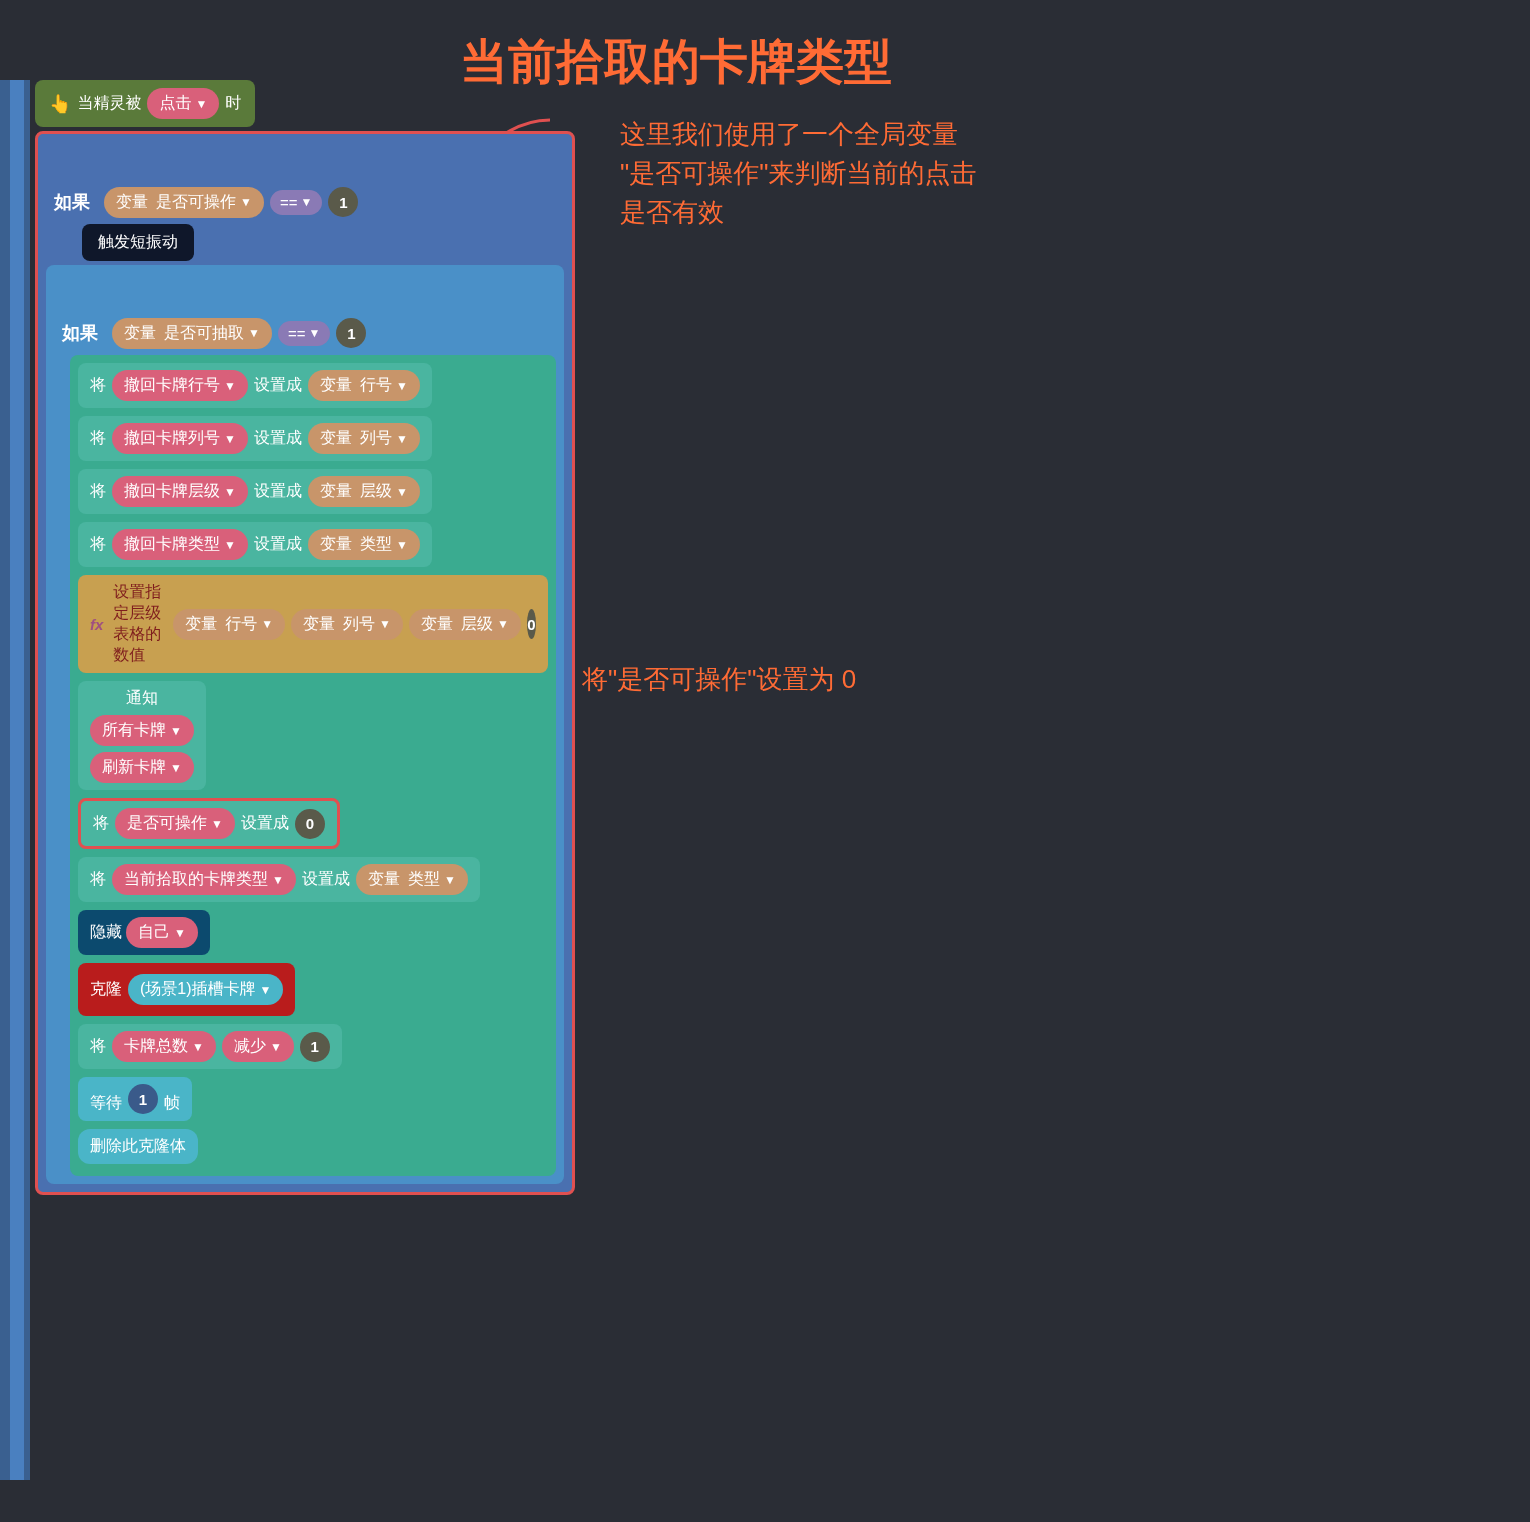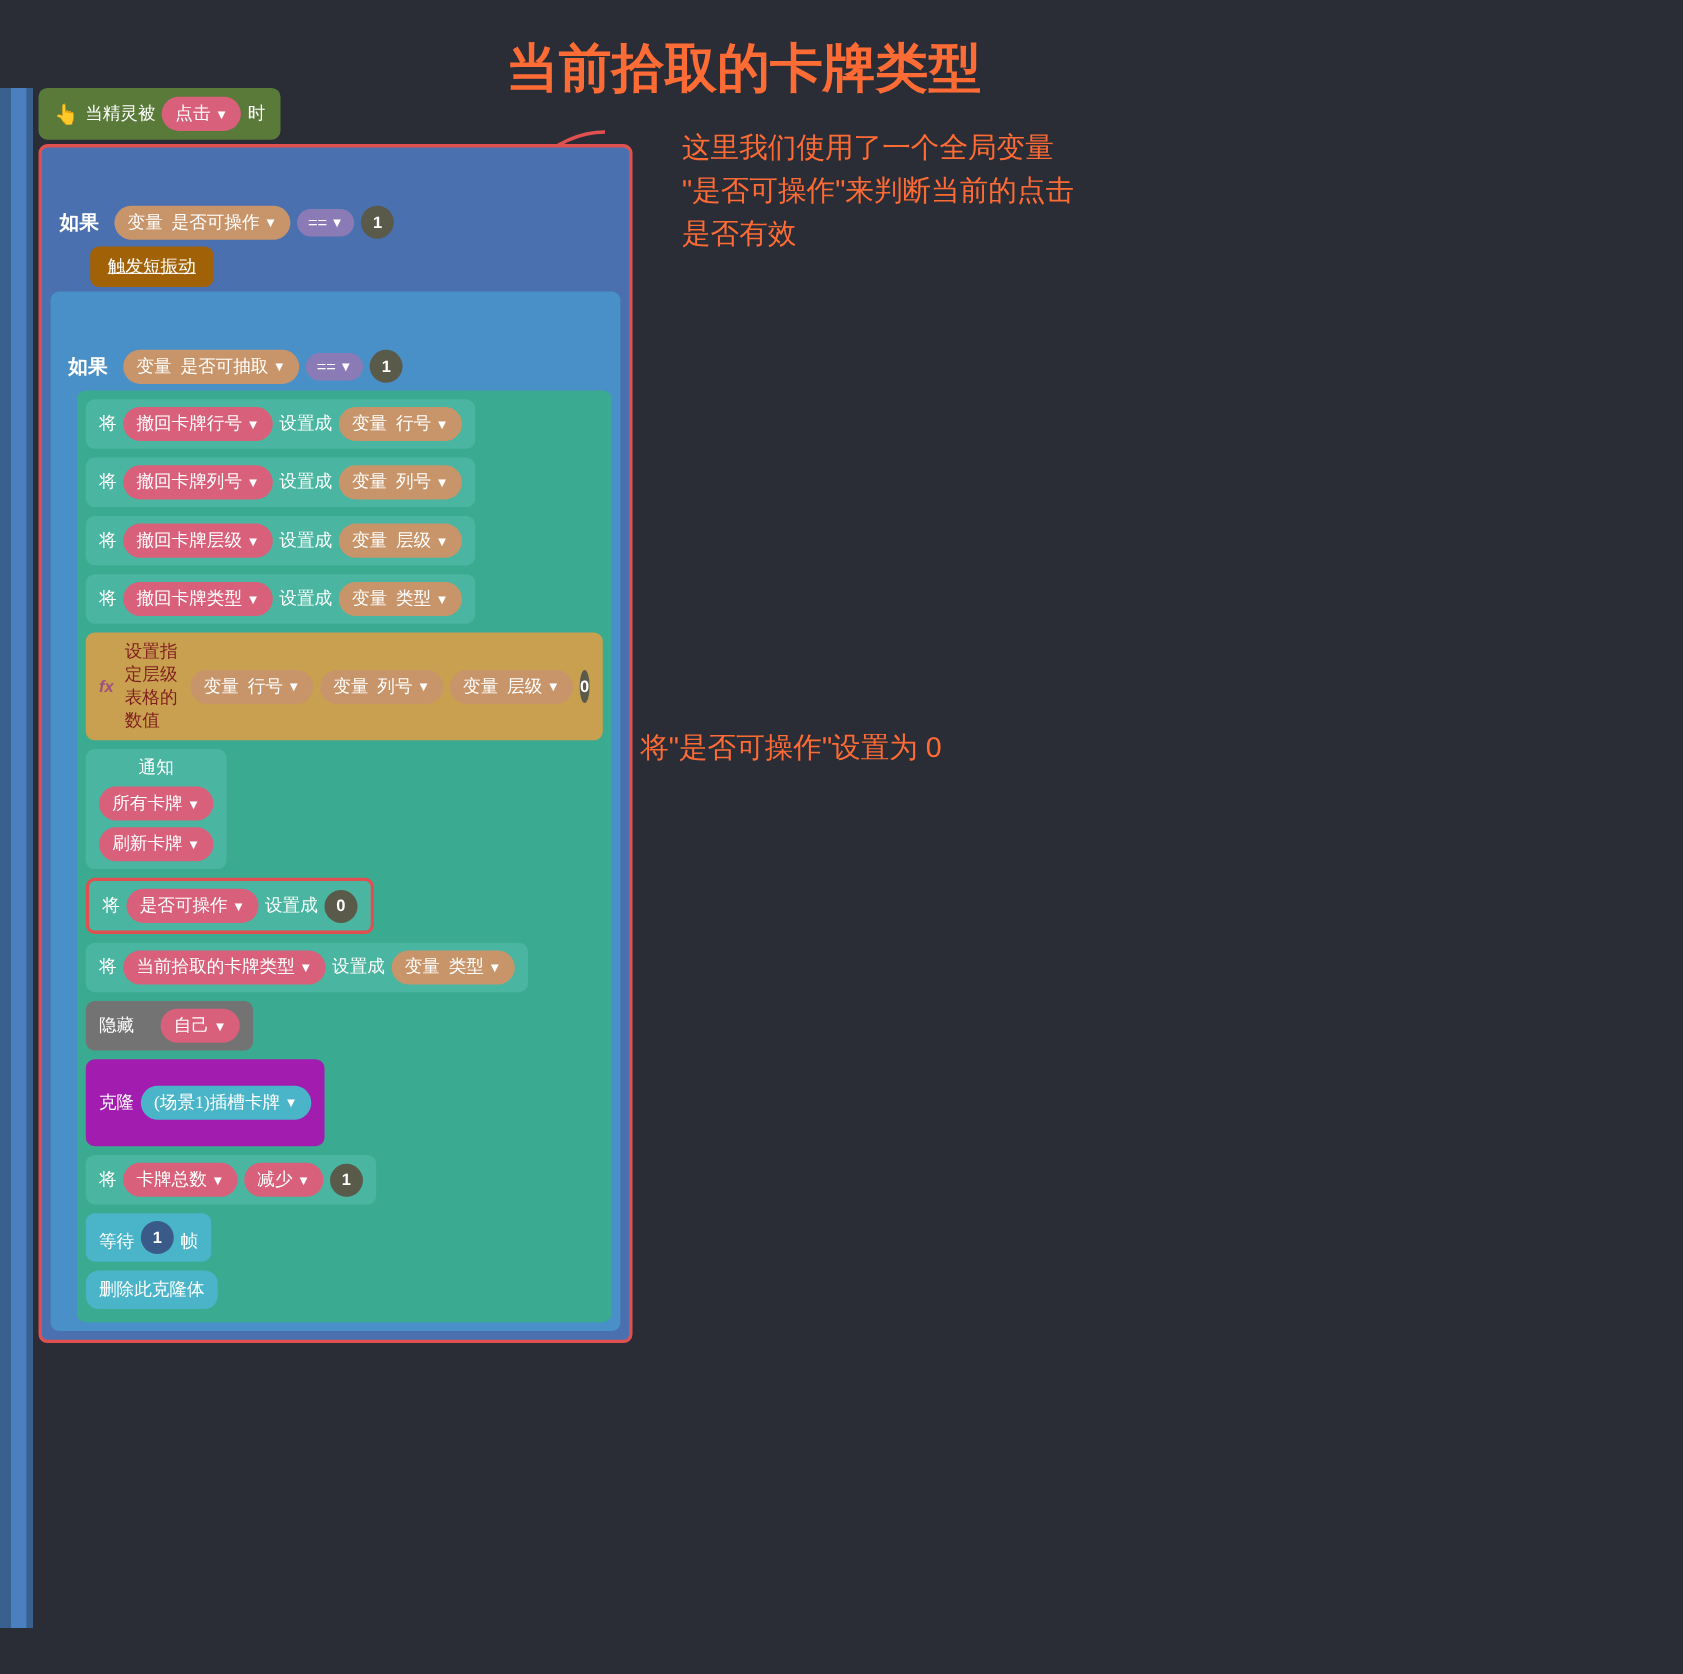--- a/index.html
+++ b/index.html
@@ -120,29 +120,28 @@
       display: inline-flex;
       align-items: center;
       justify-content: center;
       color: white;
       font-size: 15px;
       font-weight: bold;
     }
 
     
     .vibrate-block {
-      background: #a16207;
+      background: #0f172a;
       border-radius: 8px;
       padding: 8px 16px;
       color: white;
       font-size: 17px;
       width: fit-content;
       margin-bottom: 0;
       margin-left: 20px;
-      text-decoration: underline;
     }
 
     
     .action-block {
       display: flex;
       align-items: center;
       gap: 6px;
       background: #4ab5a0;
       border-radius: 8px;
       padding: 7px 12px;
@@ -198,39 +197,38 @@
       padding: 7px 12px;
       margin-bottom: 4px;
       width: fit-content;
       border: 3px solid #e05050;
     }
 
     
     .hide-block {
       display: flex;
       align-items: center;
-      gap: 24px;
-      background: #737373;
+      gap: 4px;
+      background: #0c4a6e;
       border-radius: 8px;
       padding: 7px 12px;
       margin-bottom: 4px;
       width: fit-content;
     }
 
     
     .clone-block {
       display: flex;
       align-items: center;
       gap: 6px;
-      background: #a21caf;
-      border-radius: 8px;
-      padding: 24px 12px;
-      margin-bottom: 4px;
-      width: fit-content;
-      font-family: Liberation Serif, serif;
+      background: #b91c1c;
+      border-radius: 8px;
+      padding: 11px 12px;
+      margin-bottom: 4px;
+      width: fit-content;
     }
 
     
     .wait-block {
       display: flex;
       align-items: flex-end;
       gap: 6px;
       background: #4ab5c8;
       border-radius: 8px;
       padding: 7px 12px;

